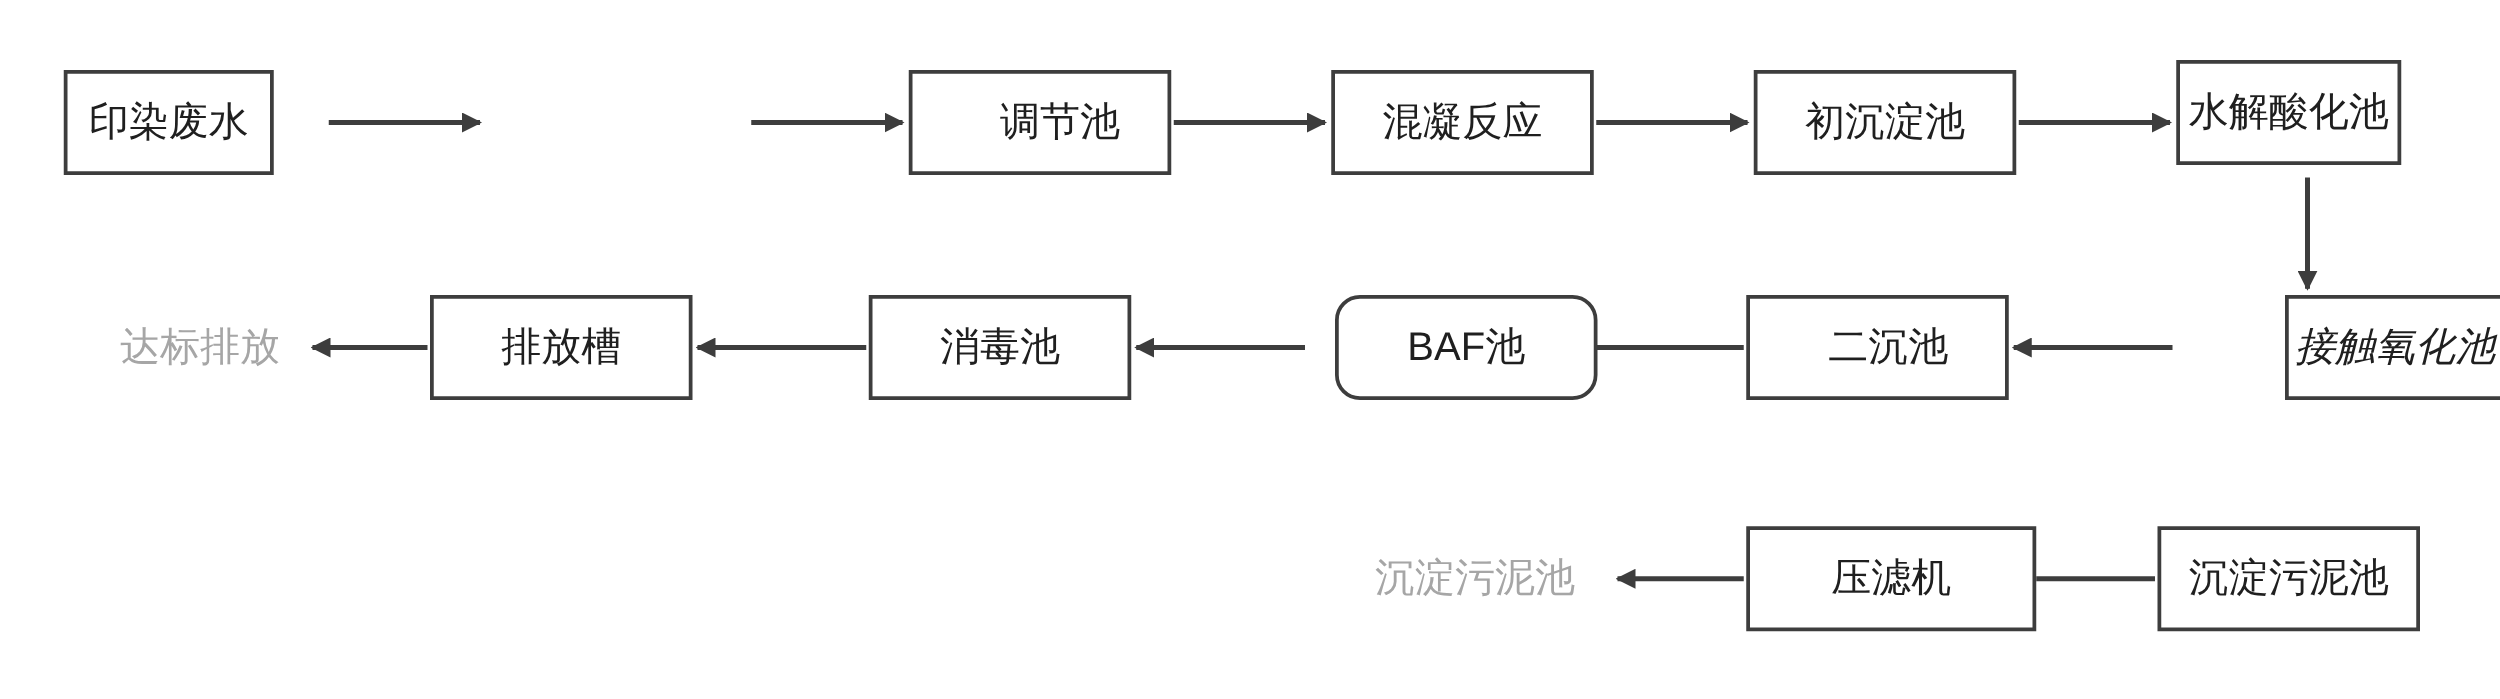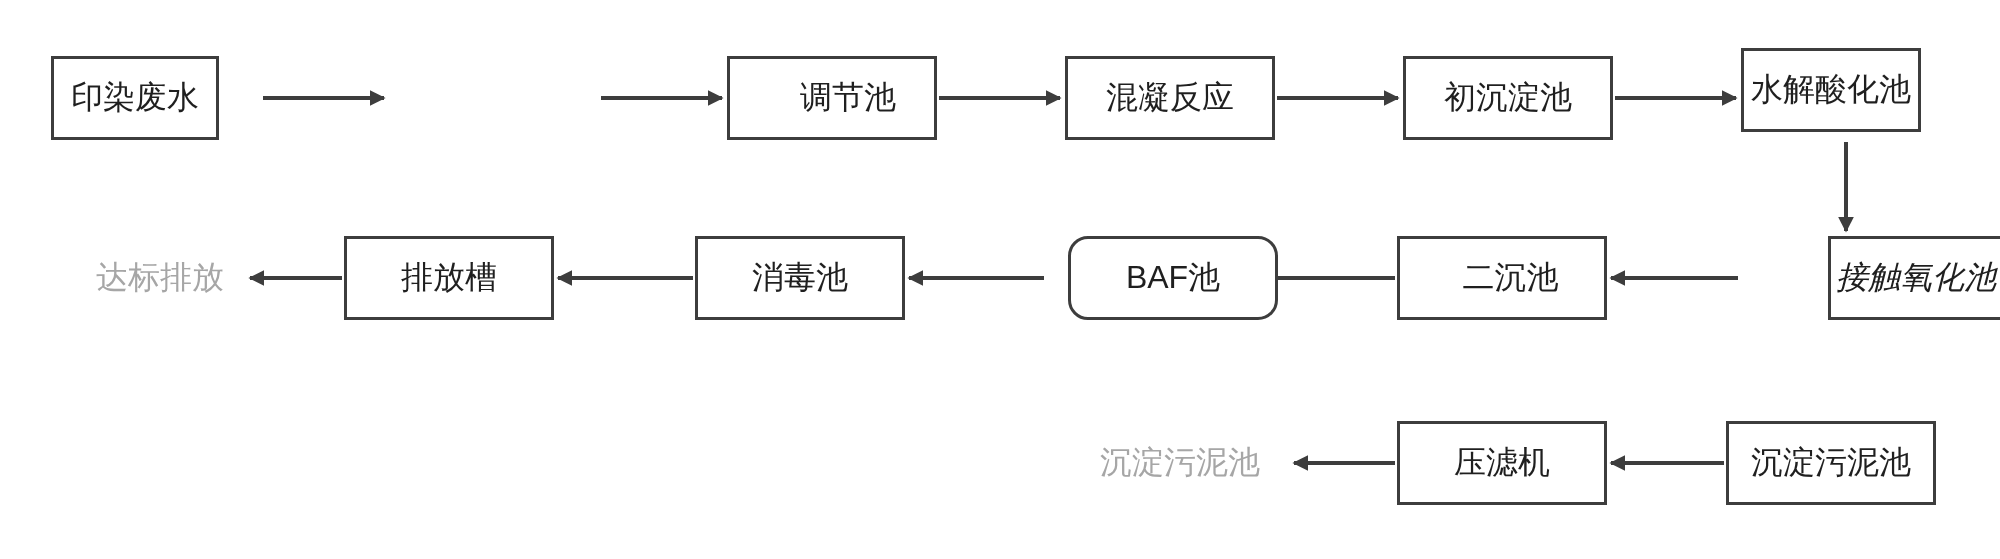--- a/index.html
+++ b/index.html
@@ -108,18 +108,18 @@
     <span>消毒池</span>
   </div>
   <div class="node" style="left:344px; top:236px; width:210px;">
     <span>排放槽</span>
   </div>
   <div class="end-label" style="left:80px; top:236px; width:160px;">达标排放</div>
 
   <div class="node" style="left:1726px; top:421px; width:210px;">
     <span>沉淀污泥池</span>
   </div>
-  <div class="node" style="left:1397px; top:421px; width:210px;text-align:right;">
+  <div class="node" style="left:1397px; top:421px; width:232px;text-align:right;">
     <span>压滤机</span>
   </div>
   <div class="end-label" style="left:1075px; top:421px; width:210px;">沉淀污泥池</div>
 
 </div>
 
 </body></html>

